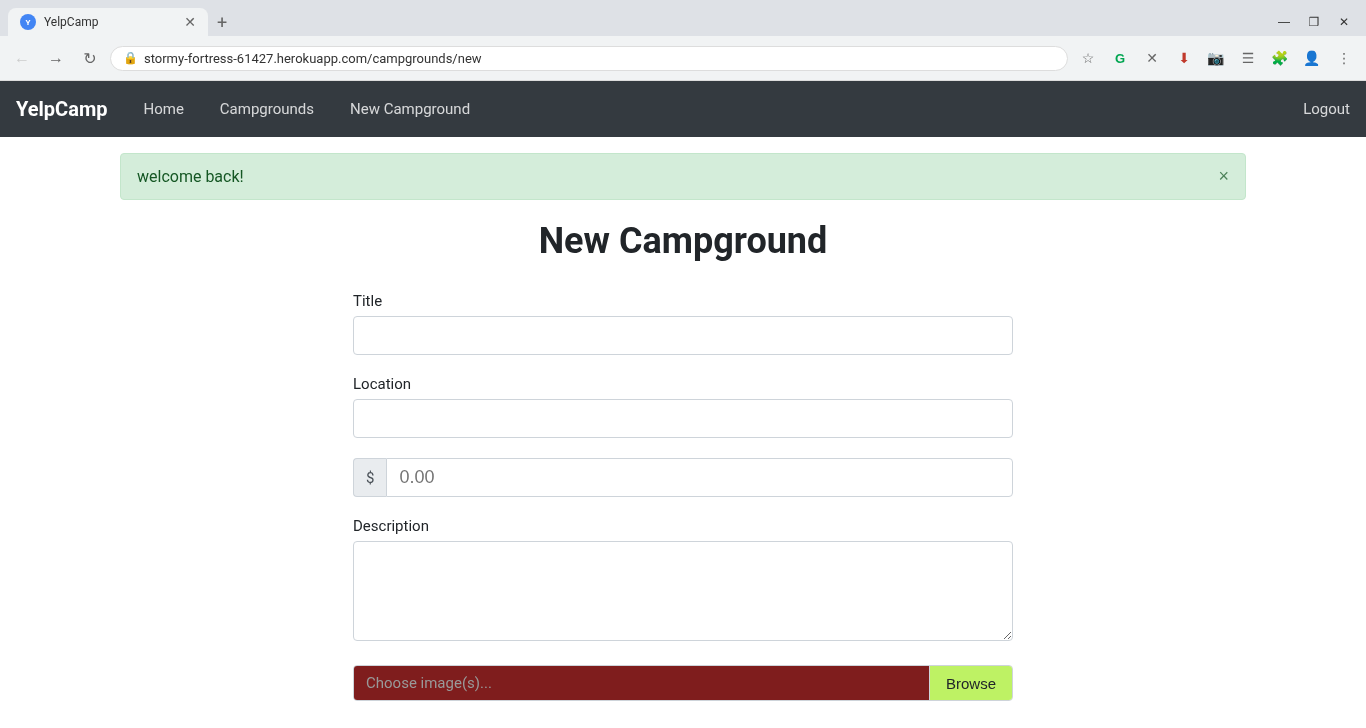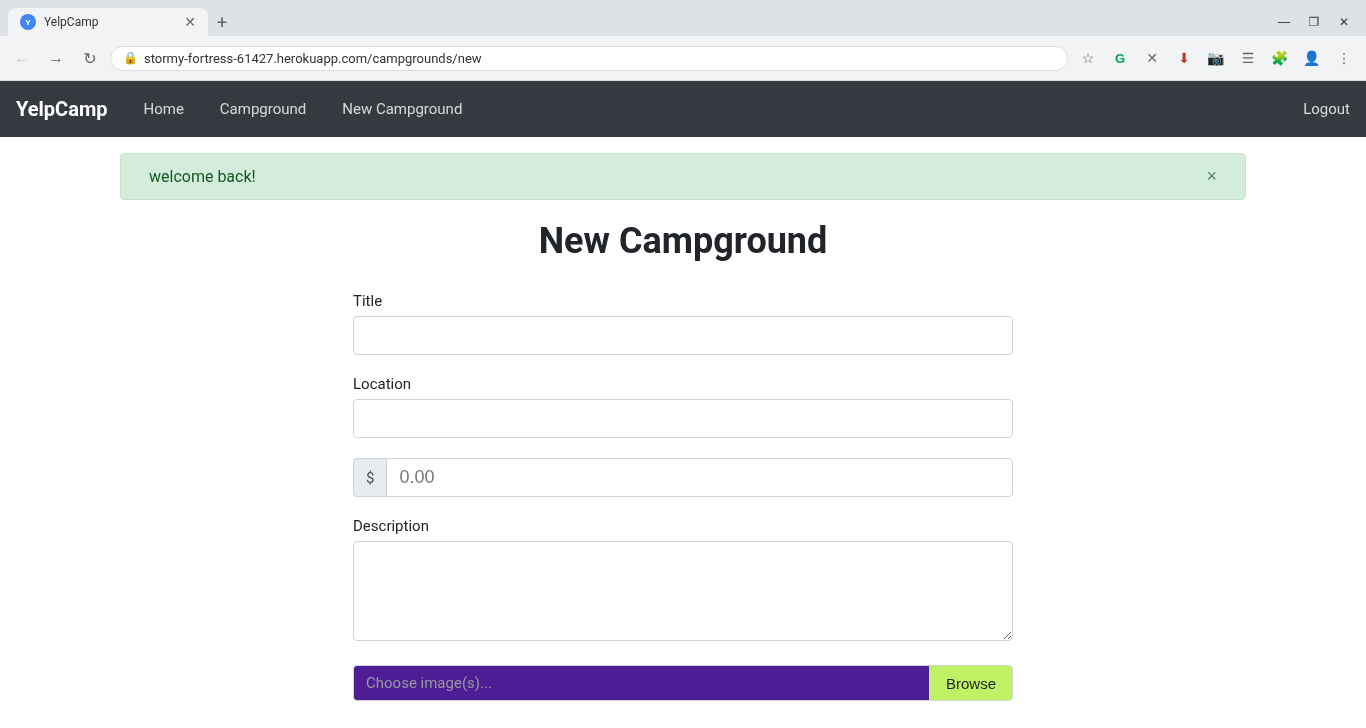--- a/index.html
+++ b/index.html
@@ -136,21 +136,21 @@
       cursor: pointer;
       margin-left: auto;
     }
 
     
     .alert {
       margin: 16px 120px;
       background: #d4edda;
       border: 1px solid #c3e6cb;
       border-radius: 4px;
-      padding: 12px 28px;
+      padding: 12px 16px;
       color: #155724;
       display: flex;
       align-items: center;
       justify-content: space-between;
     }
     .alert-close {
       background: none;
       border: none;
       font-size: 18px;
       cursor: pointer;
@@ -216,21 +216,21 @@
       display: flex;
       border: 1px solid #ced4da;
       border-radius: 4px;
       overflow: hidden;
     }
     .file-input-text {
       flex: 1;
       padding: 8px 12px;
       font-size: 15px;
       color: #999;
-      background: #4c1d95;
+      background: #7f1d1d;
     }
     .file-browse-btn {
       background: #bef264;
       border: none;
       border-left: 1px solid #ced4da;
       padding: 8px 16px;
       font-size: 15px;
       color: #212529;
       cursor: pointer;
     }
@@ -281,21 +281,21 @@
       <button class="browser-action-btn">👤</button>
       <button class="browser-action-btn">⋮</button>
     </div>
   </div>
 </div>
 
 <nav class="navbar">
   <a class="navbar-brand" href="#">YelpCamp</a>
   <div class="navbar-links">
     <a class="navbar-link" href="#">Home</a>
-    <a class="navbar-link" href="#">Campground</a>
+    <a class="navbar-link" href="#">Campgrounds</a>
     <a class="navbar-link" href="#">New Campground</a>
   </div>
   <span class="navbar-logout">Logout</span>
 </nav>
 
 <div class="alert">
   <span>welcome back!</span>
   <button class="alert-close">×</button>
 </div>
 

